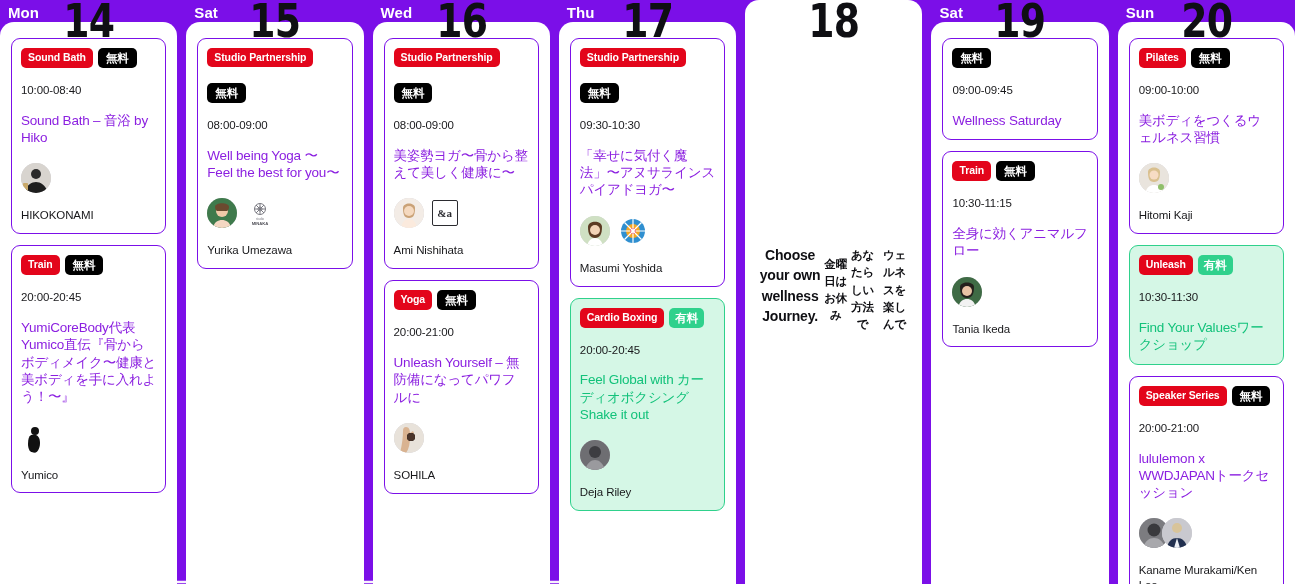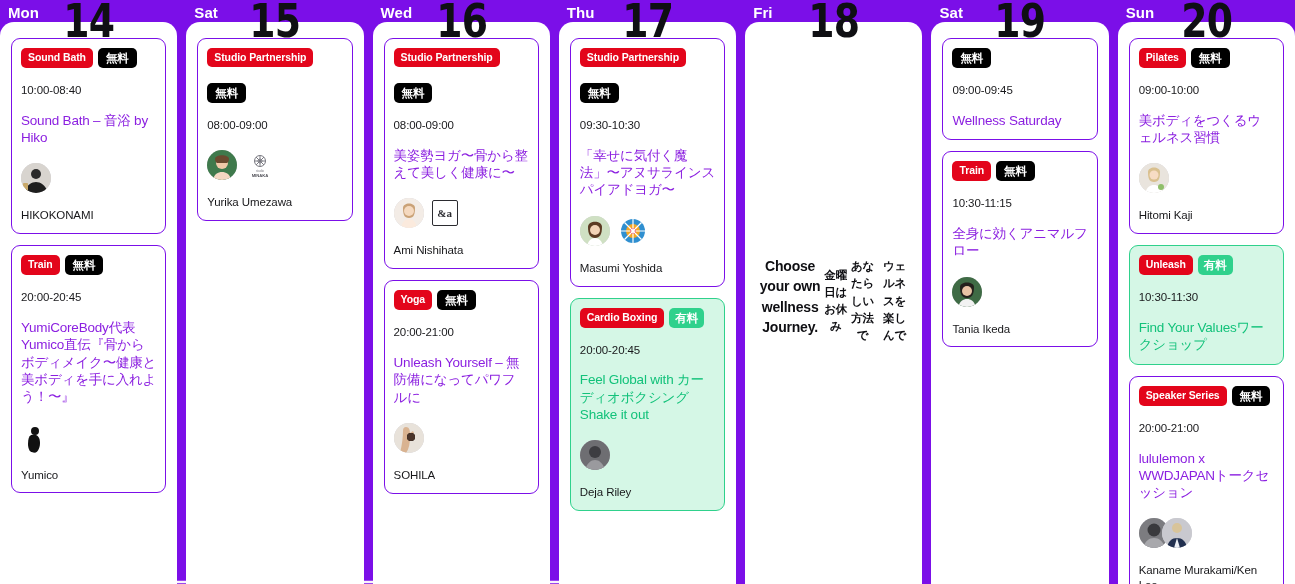--- a/index.html
+++ b/index.html
@@ -301,20 +301,21 @@
     <div class="daypanel">
 
       <div class="card">
         <div class="badges">
           <span class="badge cat">Studio Partnership</span>
         </div>
         <div class="badges">
           <span class="badge free">無料</span>
         </div>
         <div class="time">08:00-09:00</div>
+        <div class="title">Well being Yoga 〜Feel the best for you〜</div>
         <div class="avatars">
           <span class="avatar">
             <svg viewBox="0 0 30 30">
                 <rect width="30" height="30" fill="#3f7a4c"></rect>
                 <circle cx="15" cy="13" r="6" fill="#f0c9a8"></circle>
                 <path d="M8 9 c0-5 14-5 14 0 c0 3-2 4-2 4 l-10 0 c0 0-2-1-2-4z" fill="#6b4a2f"></path>
                 <path d="M6 30 c1-6 5-8 9-8 s8 2 9 8z" fill="#f4d7c2"></path>
               </svg>
           </span>
           <span class="logo-plain">
@@ -439,21 +440,20 @@
               </svg>
           </span>
         </div>
         <div class="instructor">Deja Riley</div>
       </div>
 
     </div>
   </div>
 
   <div class="daycol">
-    <div class="day-name">Fri</div>
     <div class="day-num">18</div>
     <div class="daypanel">
       <div class="restday">
         <div class="rest-head">Choose your own wellness Journey.</div>
         <div class="rest-sub">金曜日はお休み</div>
         <div class="rest-sub">あなたらしい方法で</div>
         <div class="rest-sub">ウェルネスを楽しんで</div>
       </div>
     </div>
   </div>

